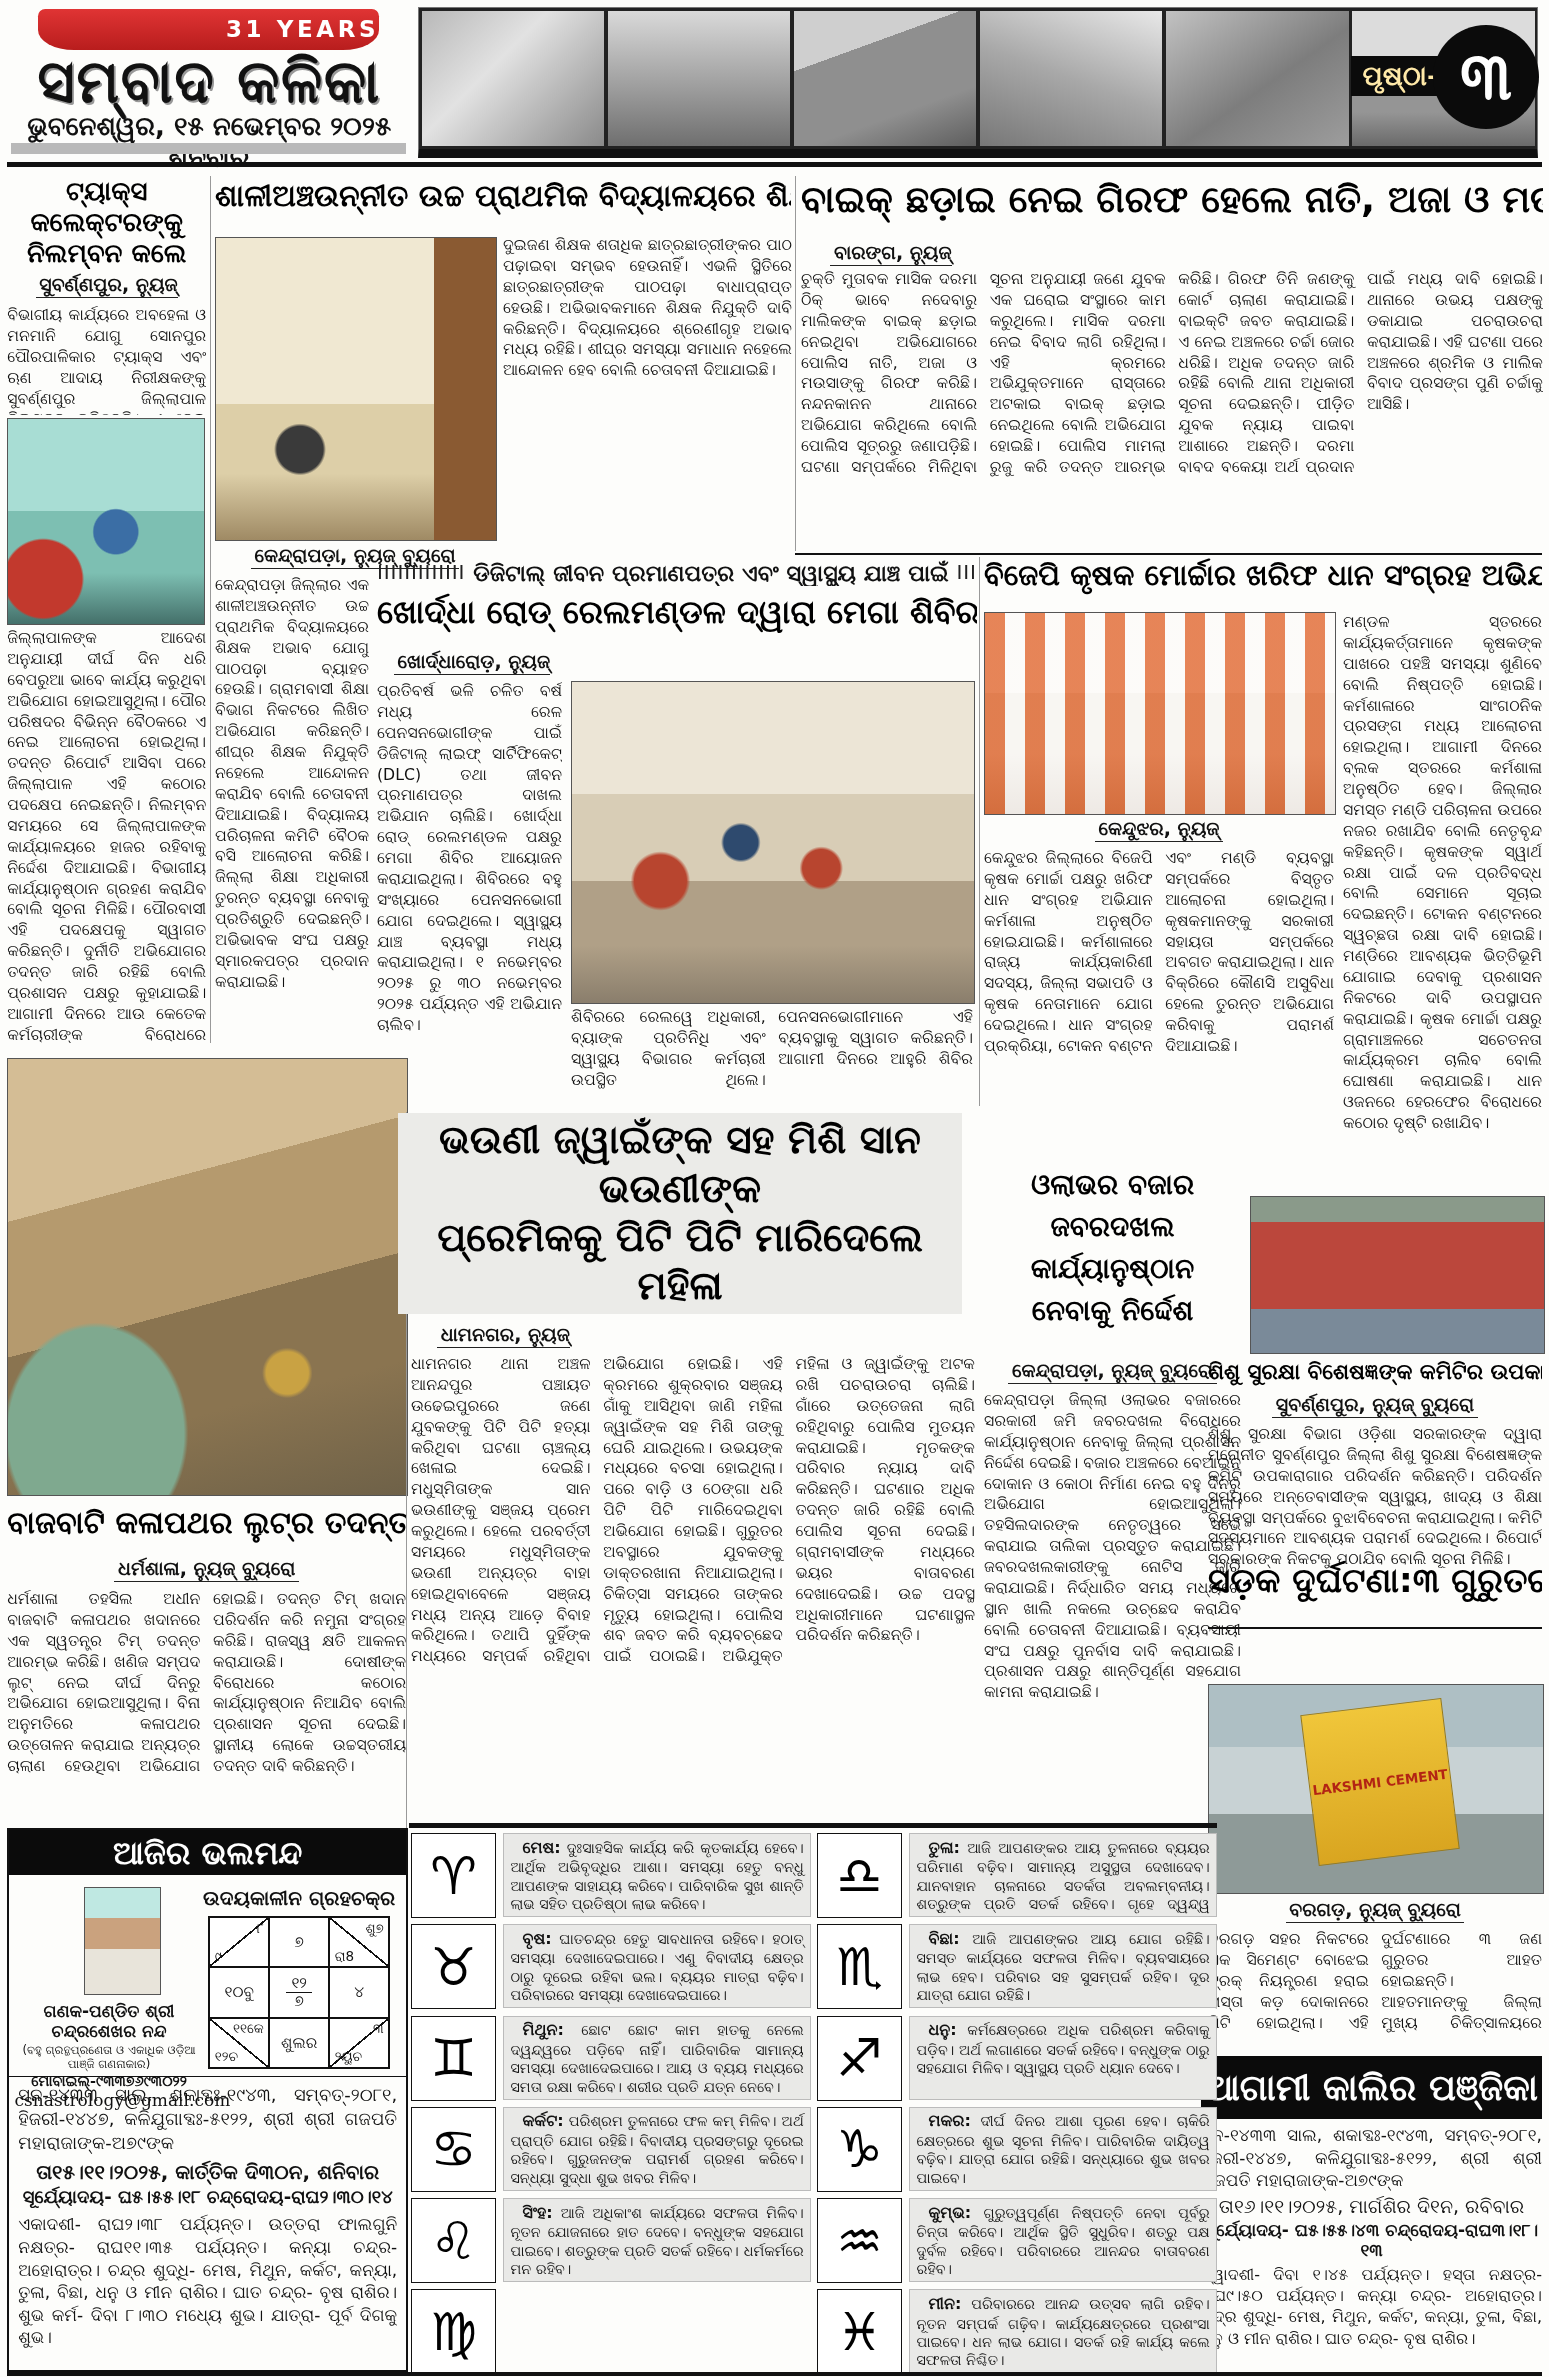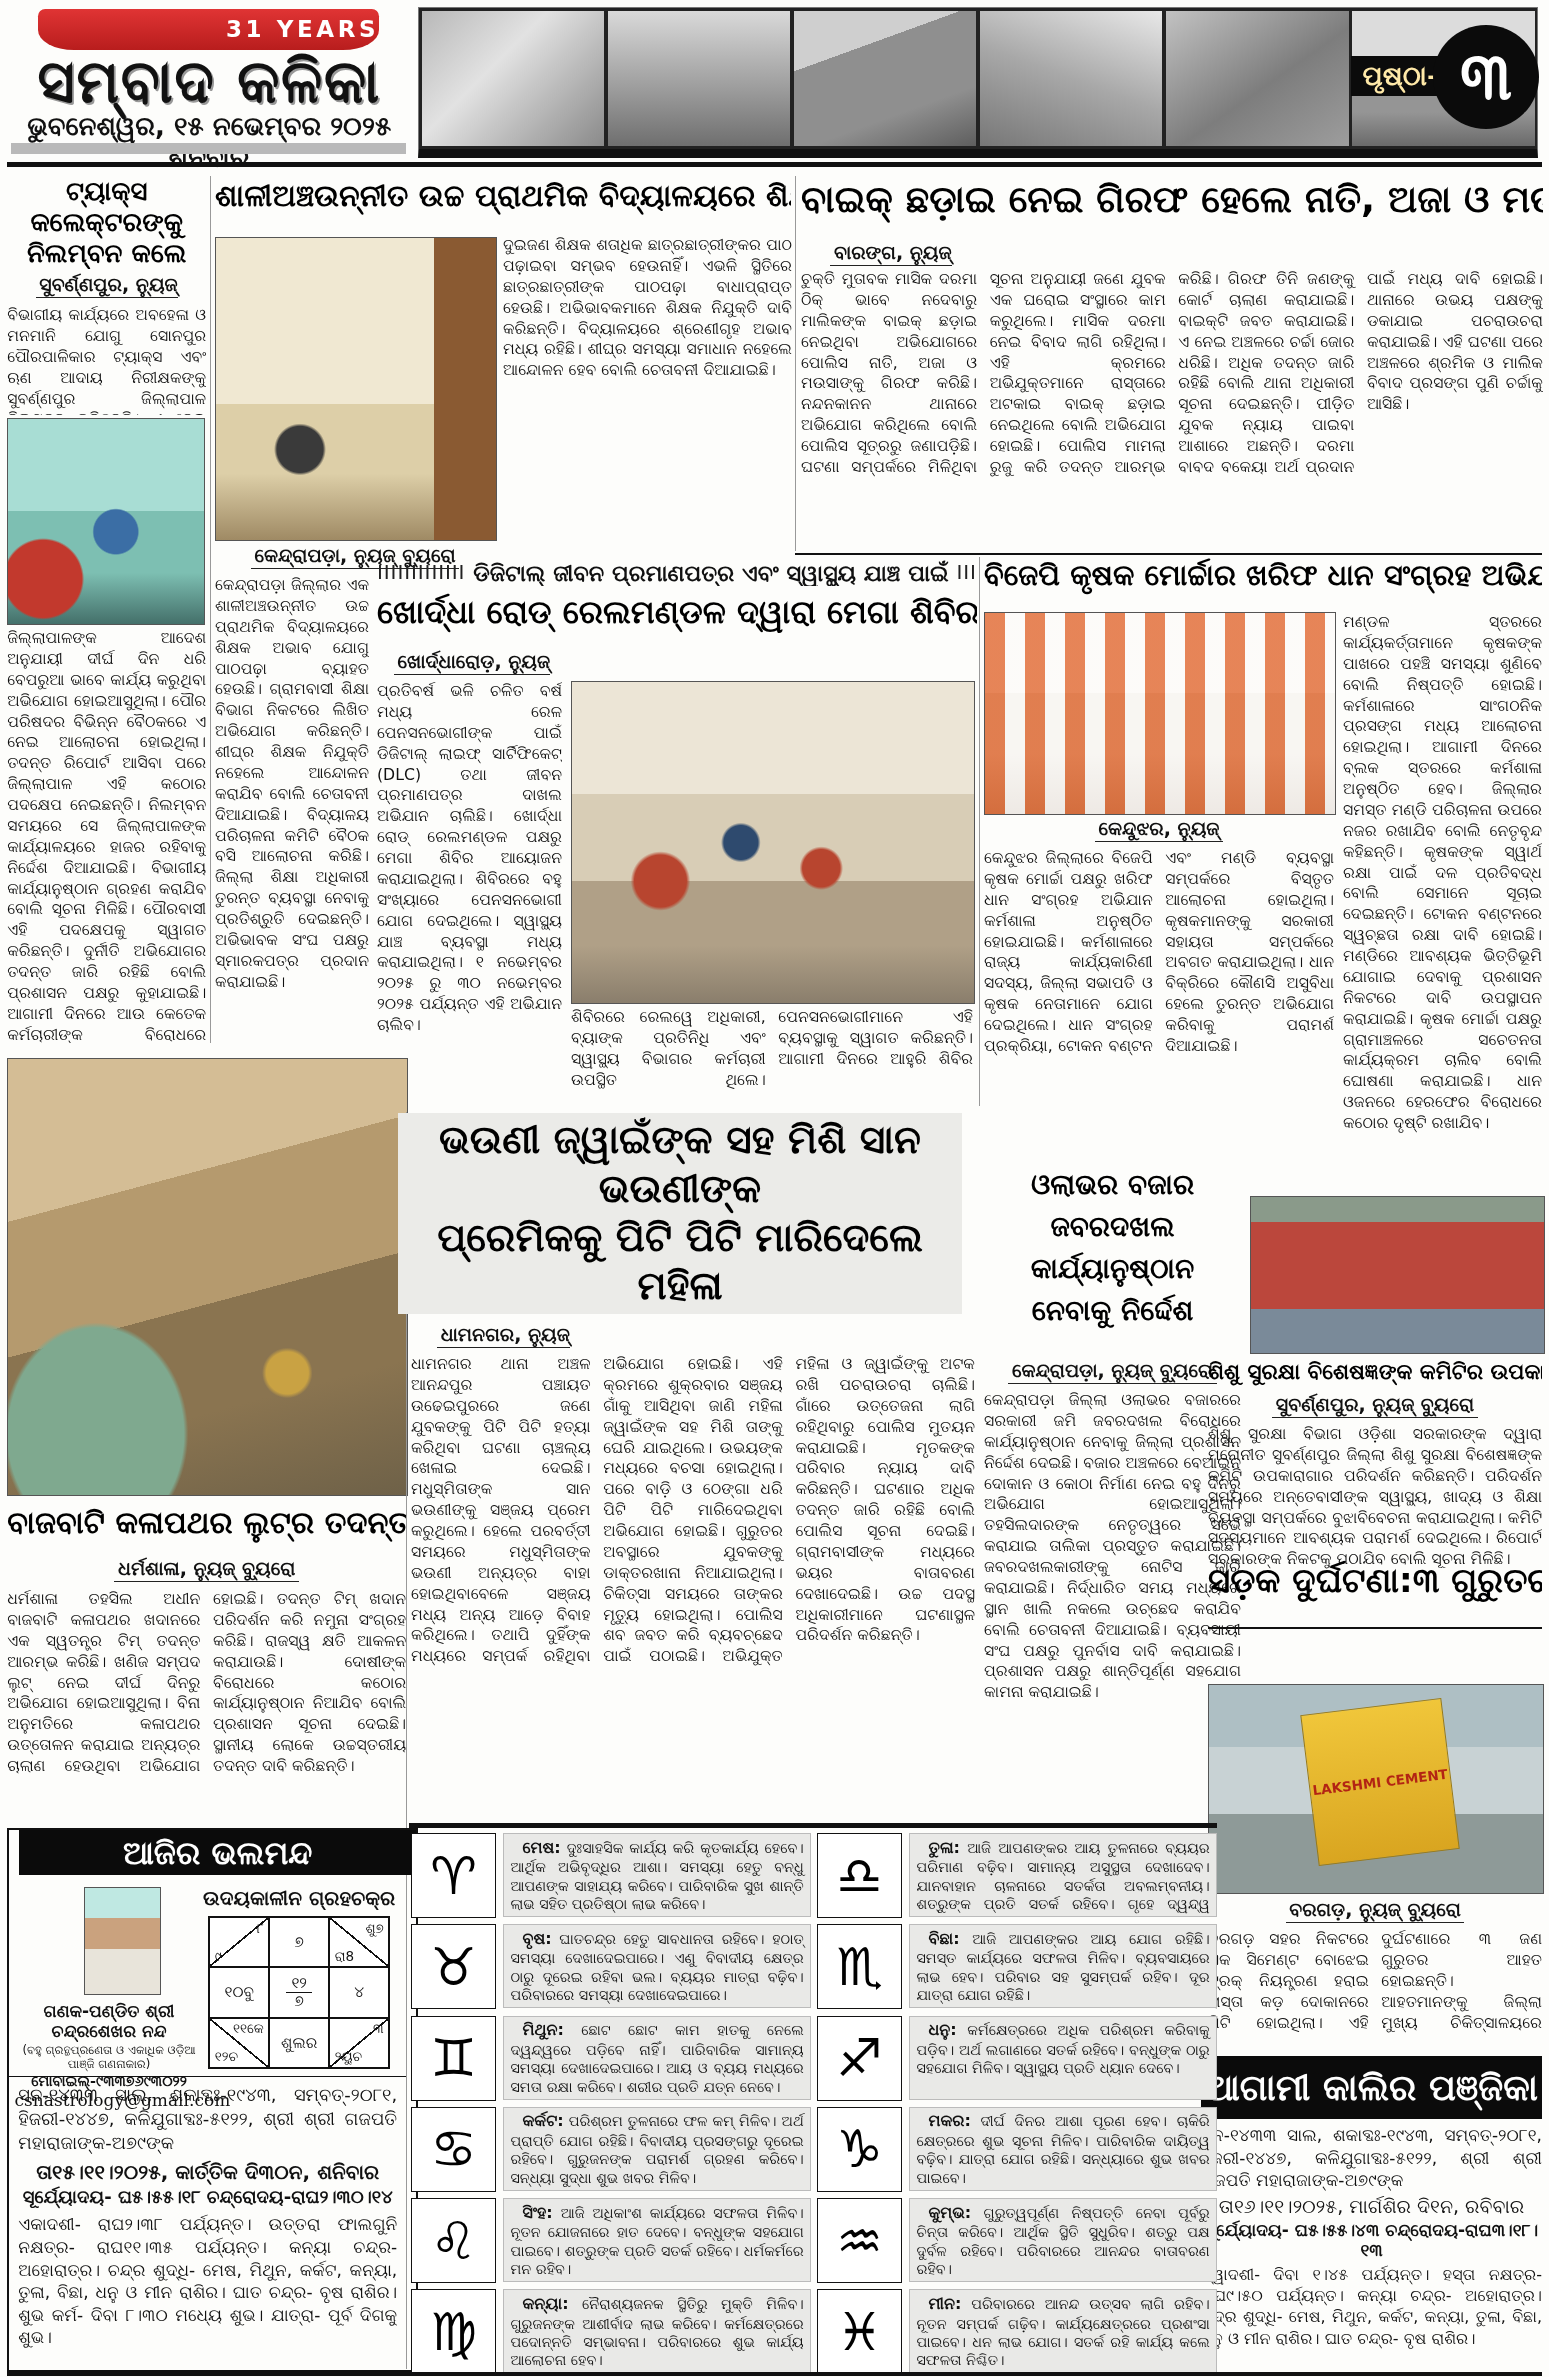--- a/index.html
+++ b/index.html
@@ -27,21 +27,21 @@
   .dateline{font-weight:bold;font-size:26px;text-align:center;}
   .graybar{background:#b9b9b9;height:10.8px;}
   .strip{display:flex;gap:3.6px;background:#222;border:1.8px solid #777;border-bottom:9px solid #111;padding:2.7px;}
   .strip>div{flex:1;}
   .badge-oval{background:#0b0b0b;border-radius:50%;color:#fff;display:flex;align-items:center;justify-content:center;
               font-size:66px;font-weight:bold;}
   .badge-rect{background:#0b0b0b;color:#ffe9a8;font-weight:bold;font-size:27px;display:flex;align-items:center;justify-content:center;}
   .kicker{font-weight:bold;font-size:22.4px;text-align:center;white-space:nowrap;overflow:hidden;}
   .kicker .deco{letter-spacing:0.9px;font-weight:normal;font-size:20px;vertical-align:1.8px;color:#222;}
   .blackhead{background:#0b0b0b;color:#fff;font-weight:bold;text-align:center;display:flex;align-items:center;justify-content:center;}
-  .box{border:2.7px solid #111;padding-left:10px;}
+  .box{border:2.7px solid #111;}
   .zrow{display:flex;gap:7.2px;margin-bottom:6.3px;}
   .zicon{width:83px;height:83px;border:1.8px solid #111;background:#fff;display:flex;align-items:center;justify-content:center;
          font-size:52px;color:#000;flex:none;}
   .ztxt{background:#e9e9e7;border:0.9px solid #bbb;padding:3.6px 6.3px;font-size:14.4px;line-height:1.28;text-align:justify;
         height:75px;overflow:hidden;flex:1;}
   .ztxt b{font-size:16px;margin-left:12px;}
   .grid{display:grid;grid-template-columns:1fr 1fr 1fr;grid-template-rows:1fr 1fr 1fr;border:1.8px solid #111;background:#fff;}
   .grid>div{border:0.9px solid #111;position:relative;font-size:15.3px;display:flex;align-items:center;justify-content:center;overflow:hidden;}
   .d1{background:linear-gradient(to bottom right,transparent 48.8%,#111 48.8%,#111 51.2%,transparent 51.2%);}
   .d2{background:linear-gradient(to top right,transparent 48.8%,#111 48.8%,#111 51.2%,transparent 51.2%);}
@@ -246,21 +246,20 @@
     <div class="zrow">
       <div class="zicon">♋</div>
       <div class="ztxt"><b>କର୍କଟ:</b> <span>ପରିଶ୍ରମ ତୁଳନାରେ ଫଳ କମ୍ ମିଳିବ। ଅର୍ଥ ପ୍ରାପ୍ତି ଯୋଗ ରହିଛି। ବିବାଦୀୟ ପ୍ରସଙ୍ଗରୁ ଦୂରେଇ ରହିବେ। ଗୁରୁଜନଙ୍କ ପରାମର୍ଶ ଗ୍ରହଣ କରିବେ। ସନ୍ଧ୍ୟା ସୁଦ୍ଧା ଶୁଭ ଖବର ମିଳିବ।</span></div>
     </div>
     <div class="zrow">
       <div class="zicon">♌</div>
       <div class="ztxt"><b>ସିଂହ:</b> <span>ଆଜି ଅଧିକାଂଶ କାର୍ଯ୍ୟରେ ସଫଳତା ମିଳିବ। ନୂତନ ଯୋଜନାରେ ହାତ ଦେବେ। ବନ୍ଧୁଙ୍କ ସହଯୋଗ ପାଇବେ। ଶତ୍ରୁଙ୍କ ପ୍ରତି ସତର୍କ ରହିବେ। ଧର୍ମକର୍ମରେ ମନ ରହିବ।</span></div>
     </div>
     <div class="zrow">
       <div class="zicon">♍</div>
-      <div class="ztxt"><b>କନ୍ୟା:</b> <span>ନୈରାଶ୍ୟଜନକ ସ୍ଥିତିରୁ ମୁକ୍ତି ମିଳିବ। ଗୁରୁଜନଙ୍କ ଆଶୀର୍ବାଦ ଲାଭ କରିବେ। କର୍ମକ୍ଷେତ୍ରରେ ପଦୋନ୍ନତି ସମ୍ଭାବନା। ପରିବାରରେ ଶୁଭ କାର୍ଯ୍ୟ ଆଲୋଚନା ହେବ।</span></div>
     </div>
   </div>
 
   <div class="abs" style="left:817px;top:1833px;width:400px;">
     <div class="zrow">
       <div class="zicon">♎</div>
       <div class="ztxt"><b>ତୁଳା:</b> <span>ଆଜି ଆପଣଙ୍କର ଆୟ ତୁଳନାରେ ବ୍ୟୟର ପରିମାଣ ବଢ଼ିବ। ସାମାନ୍ୟ ଅସୁସ୍ଥତା ଦେଖାଦେବ। ଯାନବାହାନ ଚାଳନାରେ ସତର୍କତା ଅବଲମ୍ବନୀୟ। ଶତ୍ରୁଙ୍କ ପ୍ରତି ସତର୍କ ରହିବେ। ଗୃହେ ଦ୍ୱନ୍ଦ୍ୱ ଦେଖାଦେଇପାରେ।</span></div>
     </div>
     <div class="zrow">
       <div class="zicon">♏</div>

